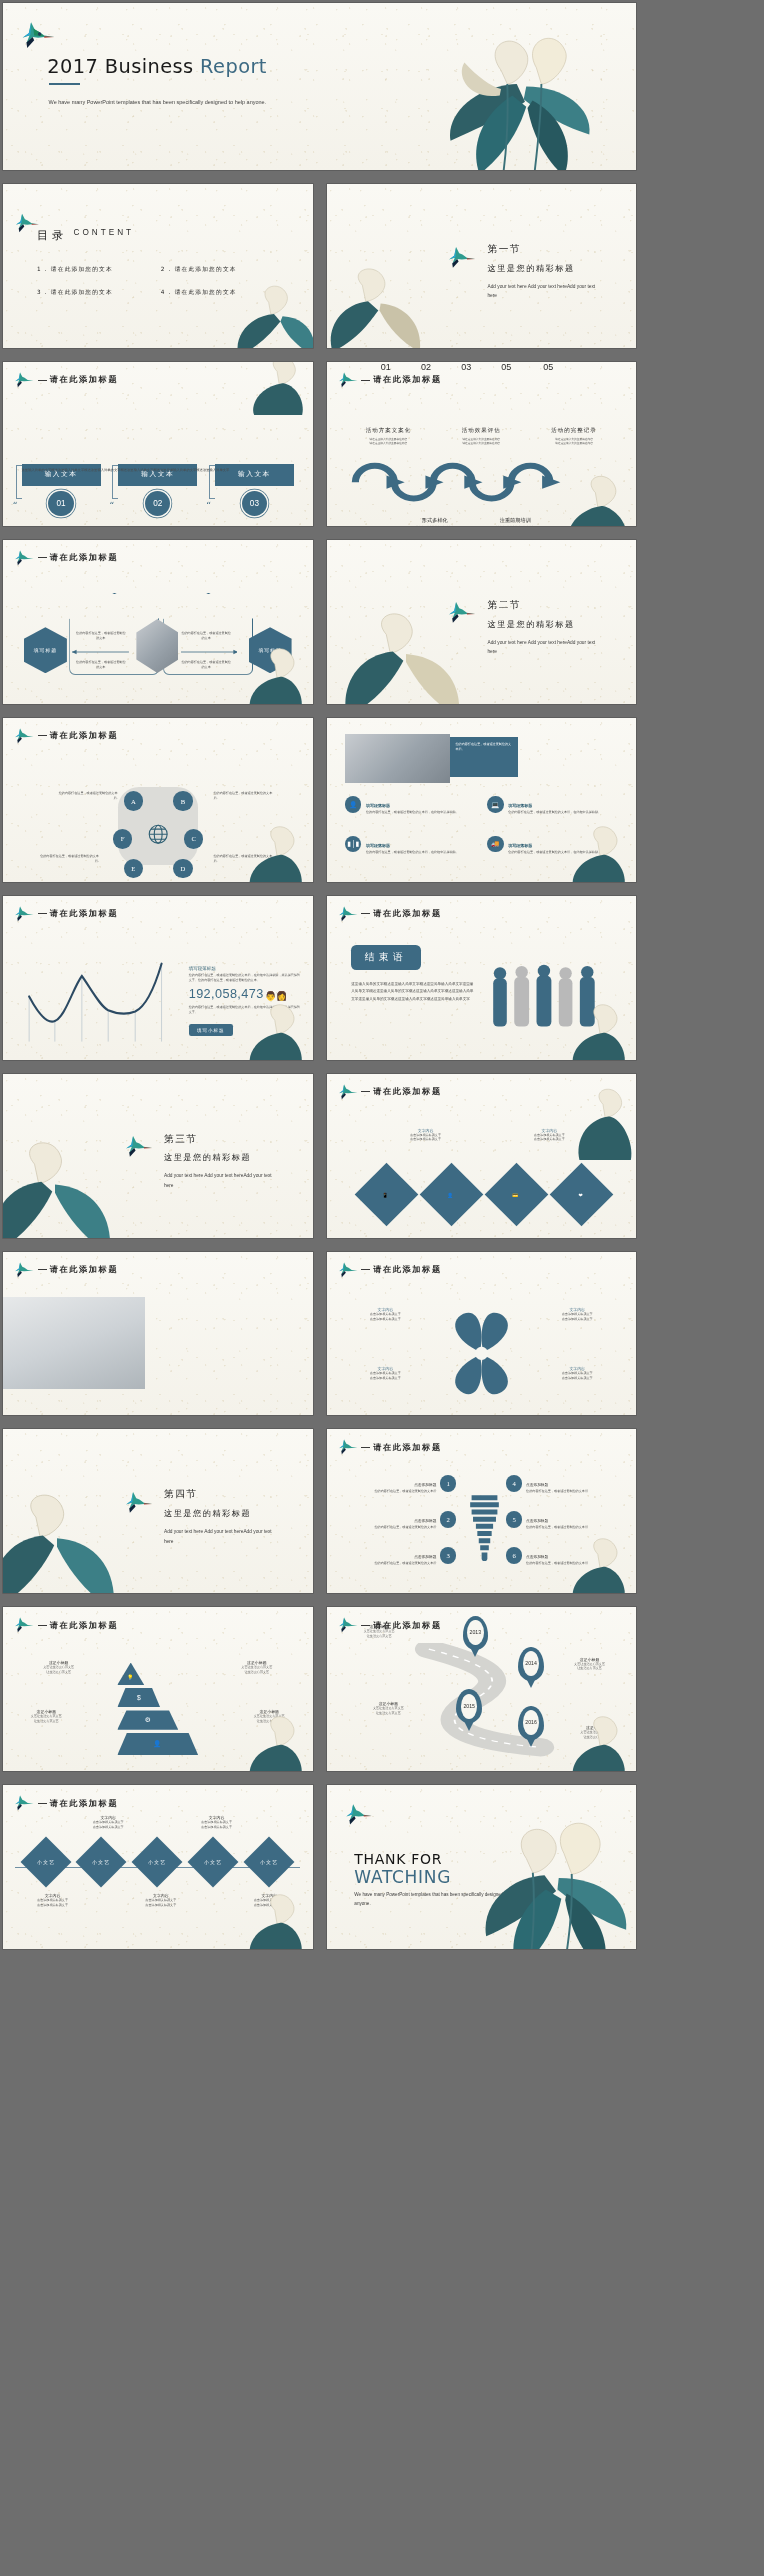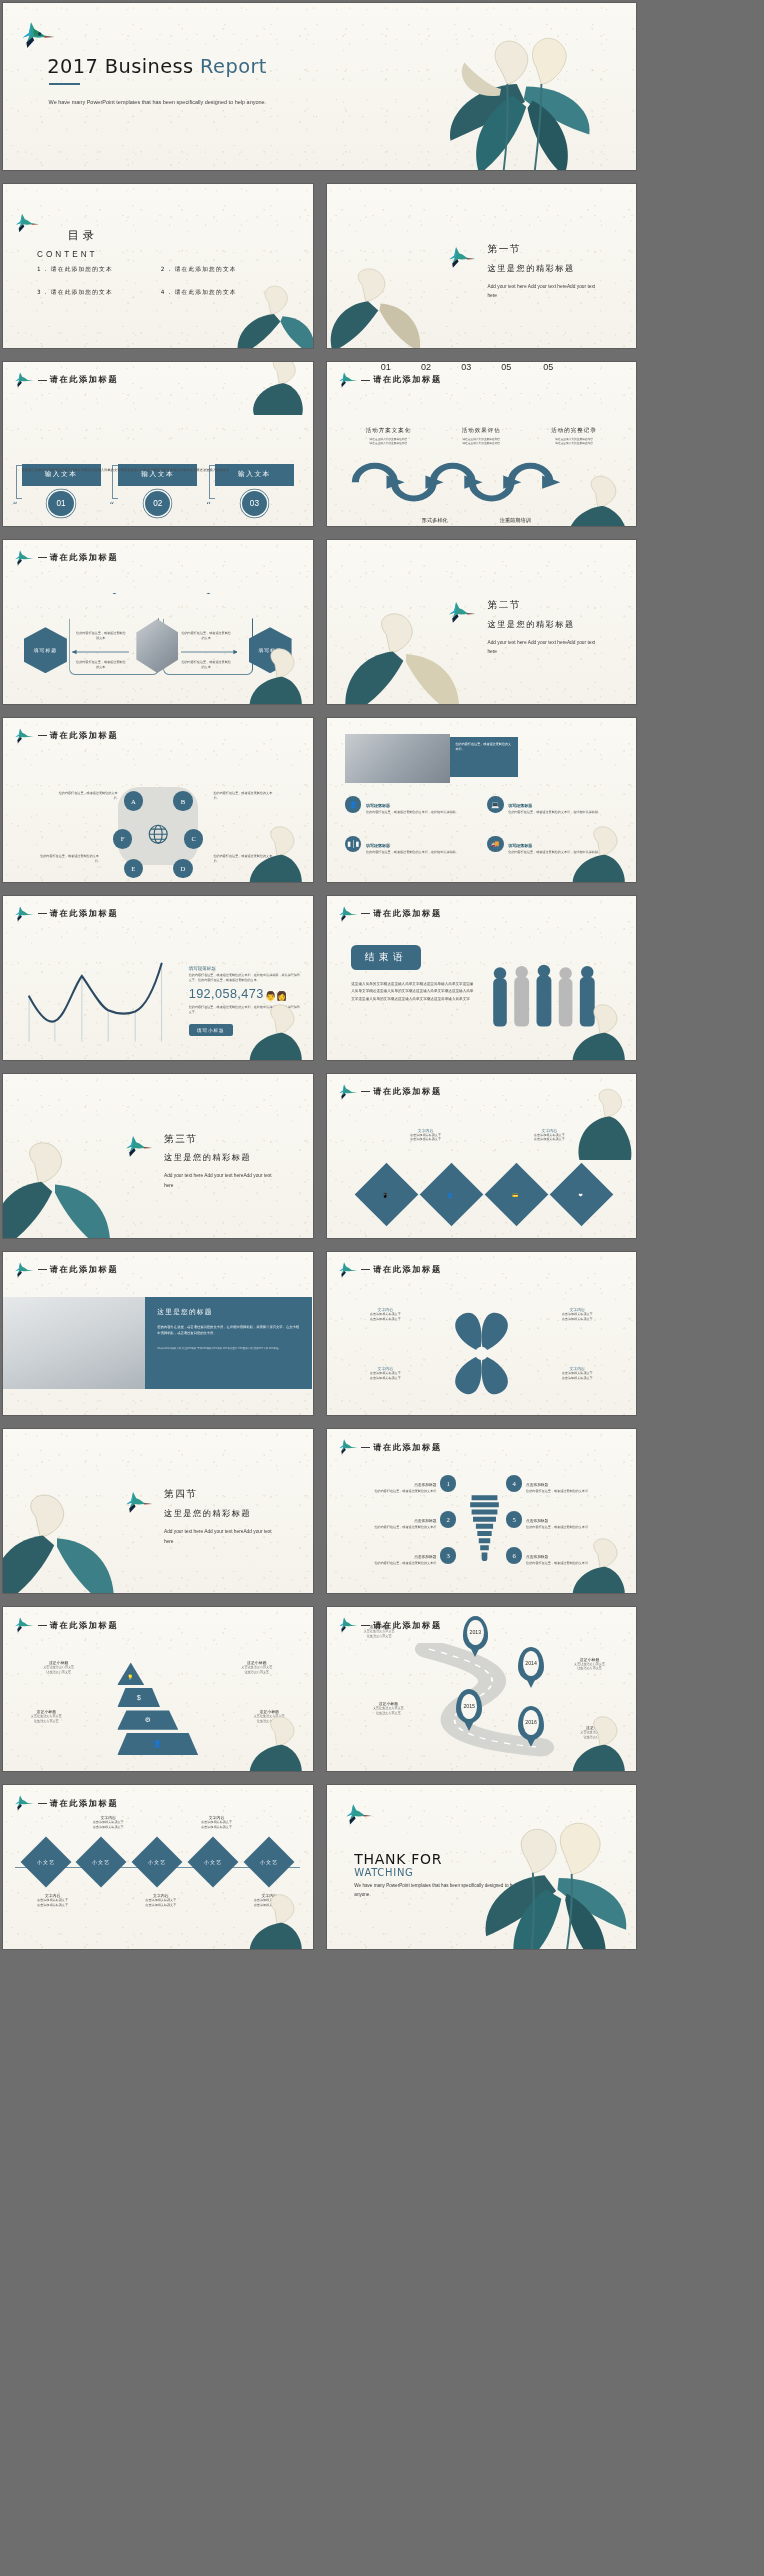--- a/index.html
+++ b/index.html
@@ -53,21 +53,21 @@
   .xtiny{ font-size:2.7px; line-height:1.6; color:#555; }
   .accent{ color:#3d6a83; }
 
   
   .cover-title{ position:absolute; left:7%; top:31%; font-size:19.4px; color:#1b1b1b; font-family:"DejaVu Sans",sans-serif; letter-spacing:0.4px;}
   .cover-title i{ font-style:normal; color:#3d6a83; }
   .cover-rule{ position:absolute; left:7.2%; top:48%; width:31px; height:1.5px; background:#3d6a83; }
   .cover-sub{ position:absolute; left:7.2%; top:56%; width:44%; font-size:5.5px; line-height:1.85; color:#434343; }
 
   
-  .toc-h{ position:absolute; left:11%; top:27%; display:flex; align-items:flex-end; gap:6.7px;flex-direction:column;}
+  .toc-h{ position:absolute; left:11%; top:27%; display:flex; align-items:flex-start; gap:6.7px;}
   .toc-h .zh{ font-size:11.2px; letter-spacing:3.7px; color:#1c1c1c; }
   .toc-h .en{ font-size:8.2px; letter-spacing:3px; color:#2b2b2b; }
   .toc-grid{ position:absolute; left:11%; top:50%; width:80%; display:grid; grid-template-columns:1fr 1fr; row-gap:15px;}
   .toc-grid div{ font-size:5.7px; letter-spacing:1.2px; color:#232323; }
 
   
   .sec-wrap{ position:absolute; left:52%; top:36%; }
   .sec-no{ font-size:9.7px; letter-spacing:1.5px; color:#1c1c1c; }
   .sec-tt{ font-size:8.2px; letter-spacing:1.5px; color:#1c1c1c; margin-top:6.7px;}
   .sec-tx{ font-size:4.8px; line-height:2; color:#3c3c3c; margin-top:8.2px; width:112px;}
@@ -103,21 +103,21 @@
   .pin{ position:absolute; width:25.4px;height:34px;background:#3d6a83;border-radius:50% 50% 50% 50%/58% 58% 42% 42%; }
   .pin:after{ content:""; position:absolute;left:50%;bottom:-7.5px;transform:translateX(-50%);
      border-left:5.2px solid transparent;border-right:5.2px solid transparent;border-top:10.5px solid #3d6a83;}
   .pin i{ position:absolute;inset:4.5px;background:#f7f6f0;border-radius:50%;display:flex;align-items:center;justify-content:center;
      font-style:normal;font-size:5.2px;color:#2f2f2f;text-align:center;line-height:1;}
 
   .pyr{ position:absolute; left:50%; transform:translateX(-50%); bottom:8%; }
   .pyr .seg{ background:#3d6a83; margin-bottom:3px; display:flex;align-items:center;justify-content:center;color:#fff;font-size:7.5px;}
 
   .thank h1{ font-size:14px; letter-spacing:0.7px; color:#151515; font-weight:400; font-family:"DejaVu Sans",sans-serif;}
-  .thank h2{ font-size:10px; letter-spacing:0.7px; color:#3d6a83; font-weight:400; font-family:"DejaVu Sans",sans-serif;}
+  .thank h2{ font-size:17px; letter-spacing:0.7px; color:#3d6a83; font-weight:400; font-family:"DejaVu Sans",sans-serif;}
   .thank p{ font-size:4.6px;line-height:1.9;color:#3c3c3c;margin-top:4.5px;}
   .bigno{ font-size:12.7px;color:#3d6a83;letter-spacing:0.4px;font-family:Liberation Sans, sans-serif;}
   .pill{ display:inline-block;background:#3d6a83;color:#fff;font-size:4.5px;padding:3.7px 8.2px;border-radius:2.2px;letter-spacing:1px;}
   .endtag{ display:inline-block;background:#3d6a83;color:#fff;font-size:9.7px;padding:6px 13.4px;border-radius:5.2px;letter-spacing:4.5px;}
 
   .imgph{ position:absolute; background:linear-gradient(135deg,#c8ccd0,#9aa3ab 55%,#7d868e); }
   .darkpanel{ position:absolute; background:#3d6a83; color:#fff; }
 </style>
 </head>
 <body>
@@ -590,25 +590,20 @@
     <div class="hdr">
       <svg class="bird" viewBox="0 0 100 80">
         <path d="M36 6 L30 34 L14 46 L32 40 L24 60 L40 44 L54 46 L70 44 L96 44 L70 40 L56 30 L46 26 Z" fill="#2f9b8e"></path>
         <path d="M36 6 L31 33 L15 45 L34 38 Z" fill="#2aa7d8"></path>
         <path d="M24 58 L40 44 L44 52 L26 72 Z" fill="#10233a"></path>
       </svg>
       <span class="dash"></span>
       <span class="t cn">请在此添加标题</span>
     </div>
     <div class="imgph" style="left:0;top:28%;width:46%;height:56%;background:linear-gradient(160deg,#e7e9ea,#cdd2d6 50%,#aeb5ba)"></div>
-    <div class="darkpanel" style="left:46%;top:28%;width:54%;height:56%;padding:10.5px 12px">
-      <div class="cn" style="font-size:6.7px;letter-spacing:1.2px">这里是您的标题</div>
-      <div class="cn" style="font-size:3.3px;line-height:2;margin-top:6.7px;opacity:.93">您的内容打在这里，或者通过复制您的文本后，在此框中选择粘贴，并选择只保留文字。在文本框中选择粘贴，或者通过复制您的文本后。</div>
-      <div class="cn" style="font-size:2.5px;line-height:1.8;margin-top:10.5px;opacity:.7">PowerPoint模板下载 行业PPT模板 节日PPT模板 PPT素材 PPT背景图片 PPT图表下载 优秀PPT下载 PPT教程</div>
-    </div>
   </div>
 </div>
 
 <div class="slide">
   <div class="layer">
     <div class="hdr">
       <svg class="bird" viewBox="0 0 100 80">
         <path d="M36 6 L30 34 L14 46 L32 40 L24 60 L40 44 L54 46 L70 44 L96 44 L70 40 L56 30 L46 26 Z" fill="#2f9b8e"></path>
         <path d="M36 6 L31 33 L15 45 L34 38 Z" fill="#2aa7d8"></path>
         <path d="M24 58 L40 44 L44 52 L26 72 Z" fill="#10233a"></path>

